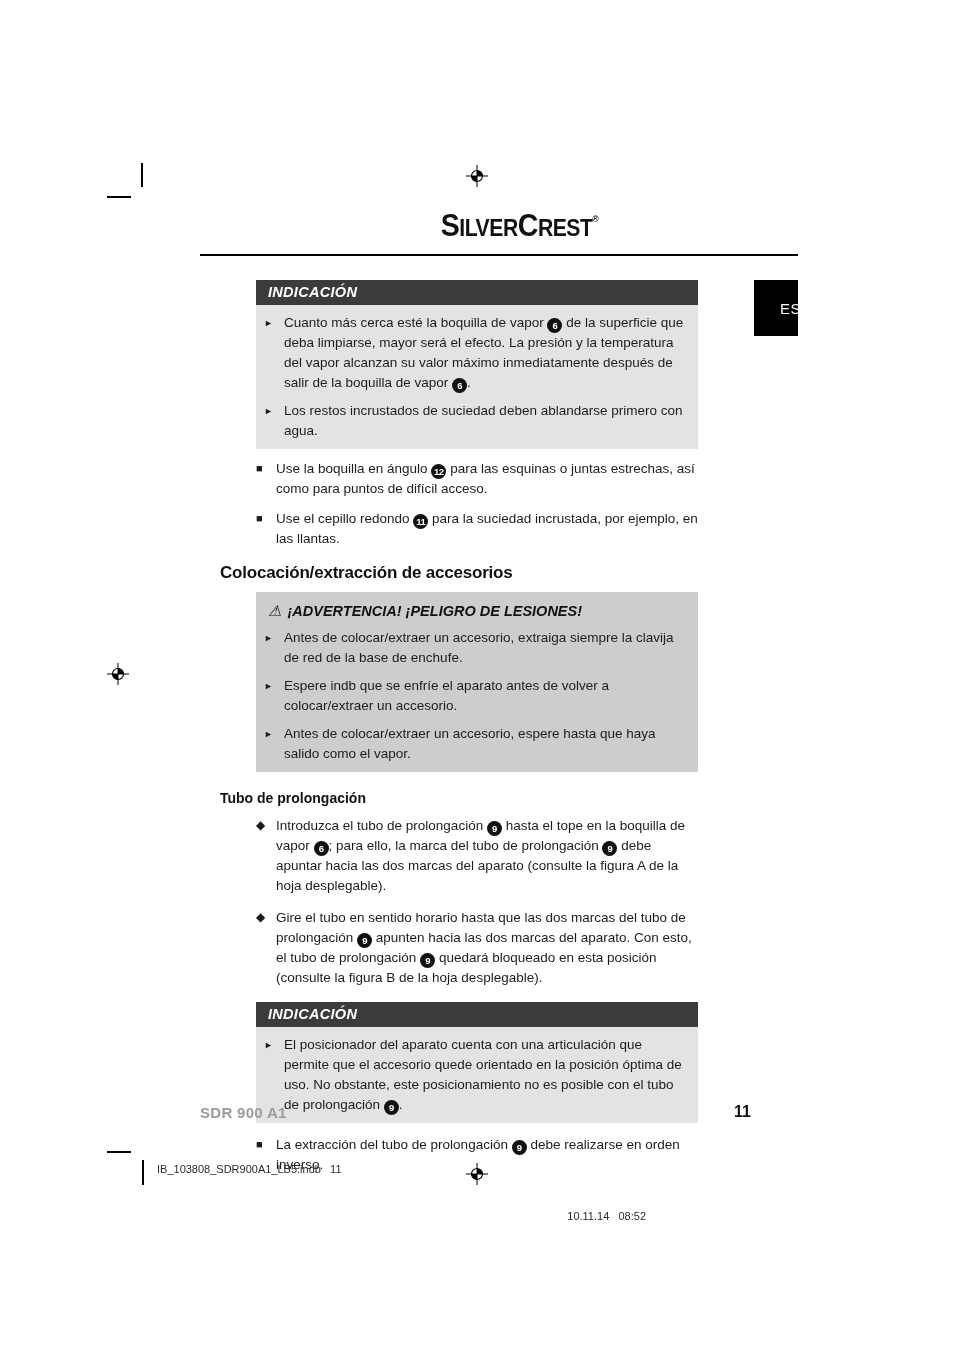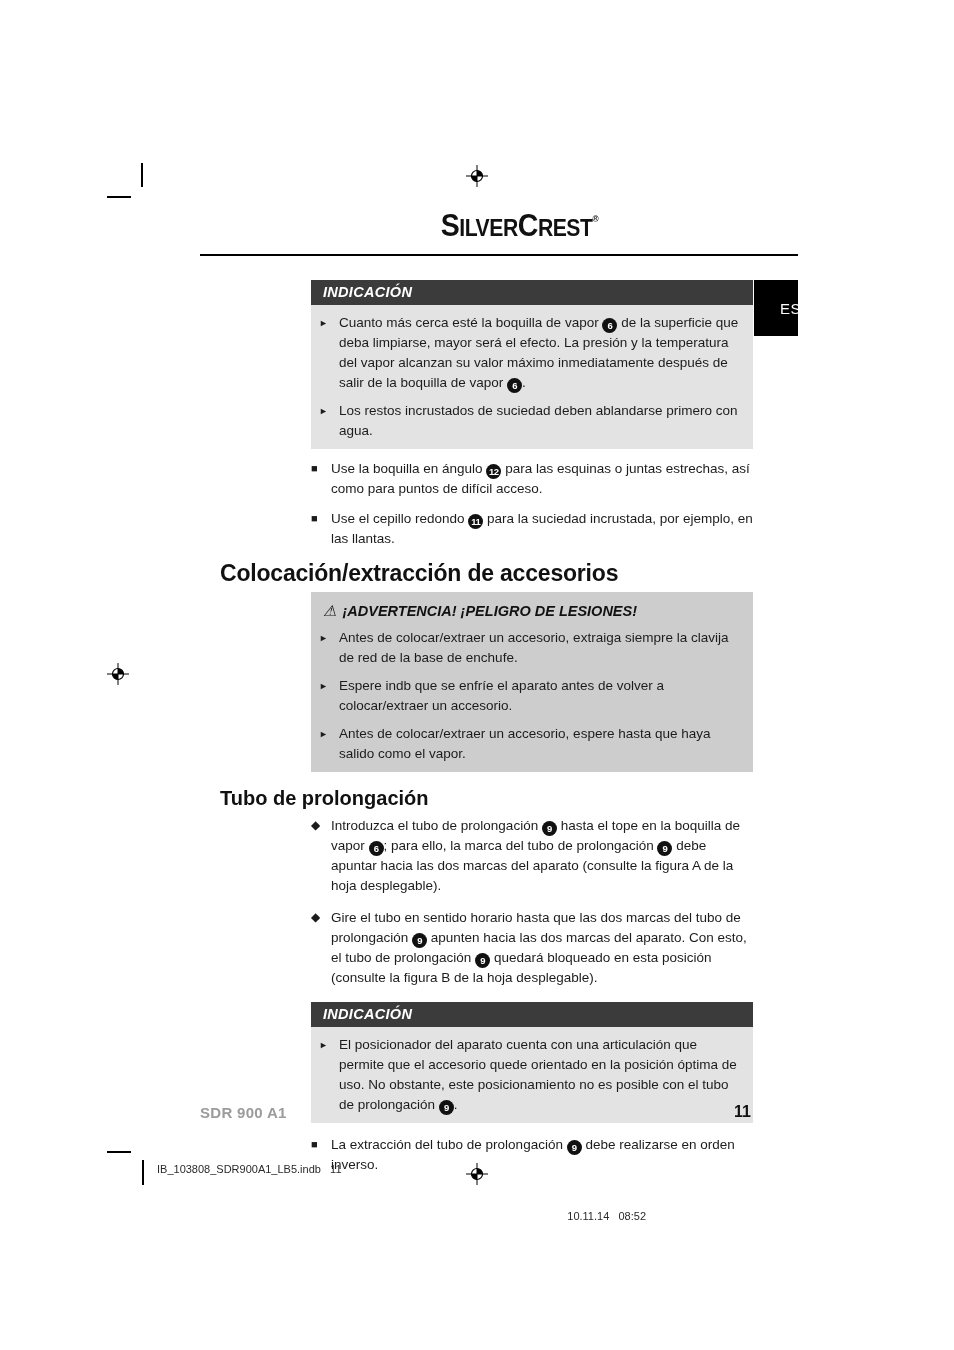--- a/index.html
+++ b/index.html
@@ -22,21 +22,21 @@
   .hrule{position:absolute;left:200px;top:254px;width:627px;height:1.5px;background:#000;}
   
   .es-tab{
     position:absolute;left:754px;top:280px;width:73px;height:56px;background:#000;
     color:#fff;font-size:15px;display:flex;align-items:center;justify-content:center;
     letter-spacing:0.5px;
     text-align:center;
   }
   
   .content{position:absolute;left:220px;top:280px;width:512px;font-size:13.5px;line-height:20px;}
-  .indent{margin-left:91px;width:442px;box-sizing:border-box;}
+  .indent{margin-left:36px;width:442px;box-sizing:border-box;}
   
   .notice-head{
     background:#3b3b3b;color:#fff;font-weight:bold;font-style:italic;
     font-size:14.5px;padding:3px 12px;line-height:19px;letter-spacing:0.3px;
   }
   .notice-body{background:#e3e3e3;padding:8px 10px 6px 8px;}
   
   .warnbox{background:#cdcdcd;padding:6px 10px 6px 8px;}
   .warn-head{font-weight:bold;font-size:14.5px;line-height:22px;margin:2px 0 6px 4px;color:#111;font-style:italic;}
   .warn-head .tri{font-weight:normal;font-size:15px;margin-right:6px;}
@@ -45,22 +45,22 @@
   .li:last-child{margin-bottom:2px;}
   .li .marker{flex:0 0 13px;margin-right:7px;text-align:left;color:#1c1c1c;}
   .marker.arrow{font-size:9px;line-height:20px;}
   .marker.square{font-size:11px;line-height:19px;}
   .marker.diamond{font-size:12px;line-height:19px;}
   .li .li-text{flex:1;}
   .tips{margin-top:10px;}
   .tips .li{margin-bottom:10px;}
   .steps .li{margin-bottom:12px;}
   
-  .h1{font-size:23px;font-weight:bold;margin:14px 0 9px 0;letter-spacing:-0.2px;color:#111;}
-  .h2{font-size:20px;font-weight:bold;margin:16px 0 8px 0;color:#111;}
+  .h1{font-size:17px;font-weight:bold;margin:14px 0 9px 0;letter-spacing:-0.2px;color:#111;}
+  .h2{font-size:14px;font-weight:bold;margin:16px 0 8px 0;color:#111;}
   .box2{margin-top:14px;}
   .final-note{margin-top:12px;}
   
   .badge{
     display:inline-block;width:15px;height:15px;border-radius:50%;background:#111;
     color:#fff;font-size:9.5px;line-height:15px;text-align:center;font-weight:bold;
     vertical-align:-2px;letter-spacing:-0.5px;
   }
   
   .footer-model{position:absolute;left:200px;top:1104px;font-size:15px;font-weight:bold;color:#9b9b9b;letter-spacing:0.3px;}

